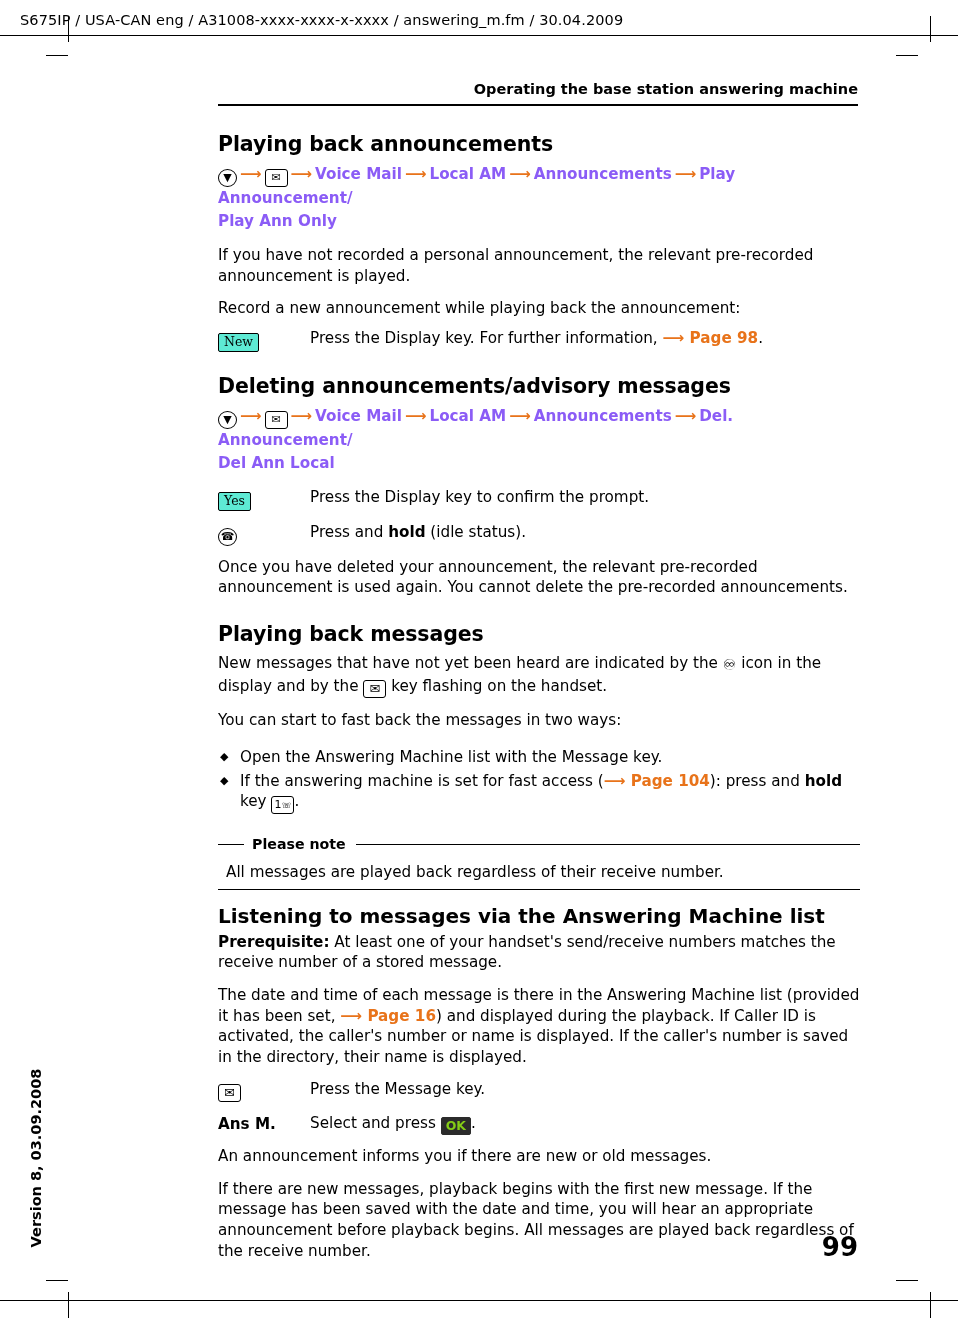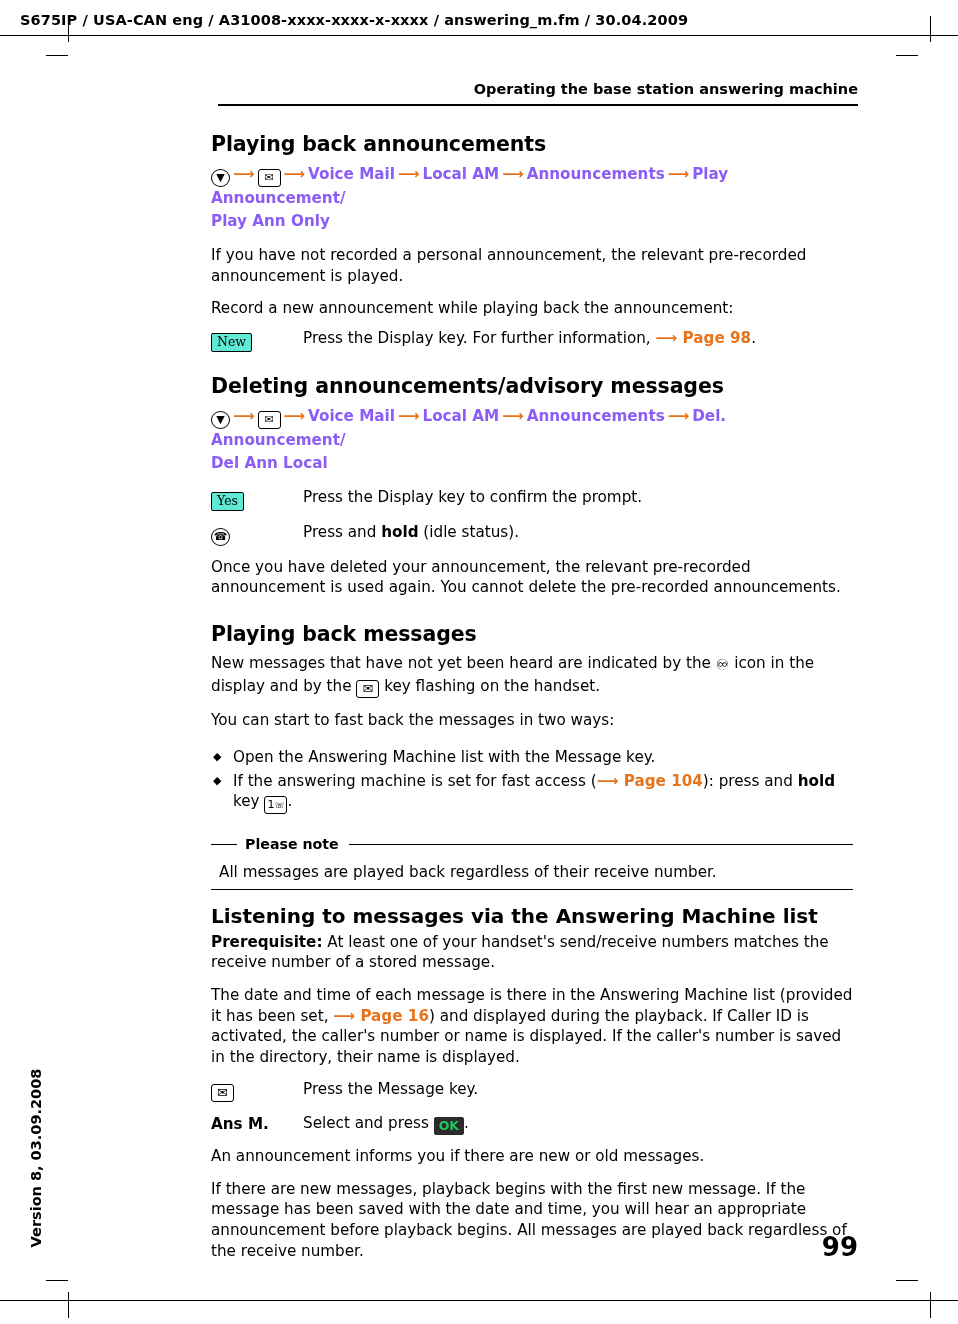--- a/index.html
+++ b/index.html
@@ -15,21 +15,21 @@
     color: #000000;
     overflow: hidden;
   }
 
   
   .header-line {
     position: absolute;
     top: 12px;
     left: 20px;
     font-size: 14.5px;
-    font-weight: bold;
+    font-weight: normal;
     letter-spacing: 0.1px;
     white-space: nowrap;
   }
   .rule-top {
     position: absolute;
     top: 35px;
     left: 0;
     width: 958px;
     height: 1px;
     background: #000;
@@ -86,21 +86,21 @@
     position: absolute;
     right: 100px;
     top: 1232px;
     font-size: 26px;
     font-weight: bold;
   }
 
   
   .content {
     position: absolute;
-    left: 211px;
+    left: 218px;
     top: 118px;
     width: 642px;
     font-size: 15.2px;
     line-height: 20.6px;
   }
 
   h2.sec {
     font-size: 20.5px;
     font-weight: bold;
     margin: 14px 0 7px 0;
@@ -158,21 +158,21 @@
     border-radius: 2px;
     font-size: 12.5px;
     font-weight: normal;
     padding: 0 5px;
     height: 17px;
     line-height: 16px;
     font-family: "DejaVu Serif", serif;
   }
   .key.okbtn {
     background: #2b2b2b;
-    color: #22c55e;
+    color: #84cc16;
     border: 1px solid #2b2b2b;
     border-radius: 2px;
     font-weight: bold;
     font-size: 12.5px;
     padding: 0 4px;
     height: 16px;
     line-height: 15px;
   }
   .glyph {
     display: inline-block;

